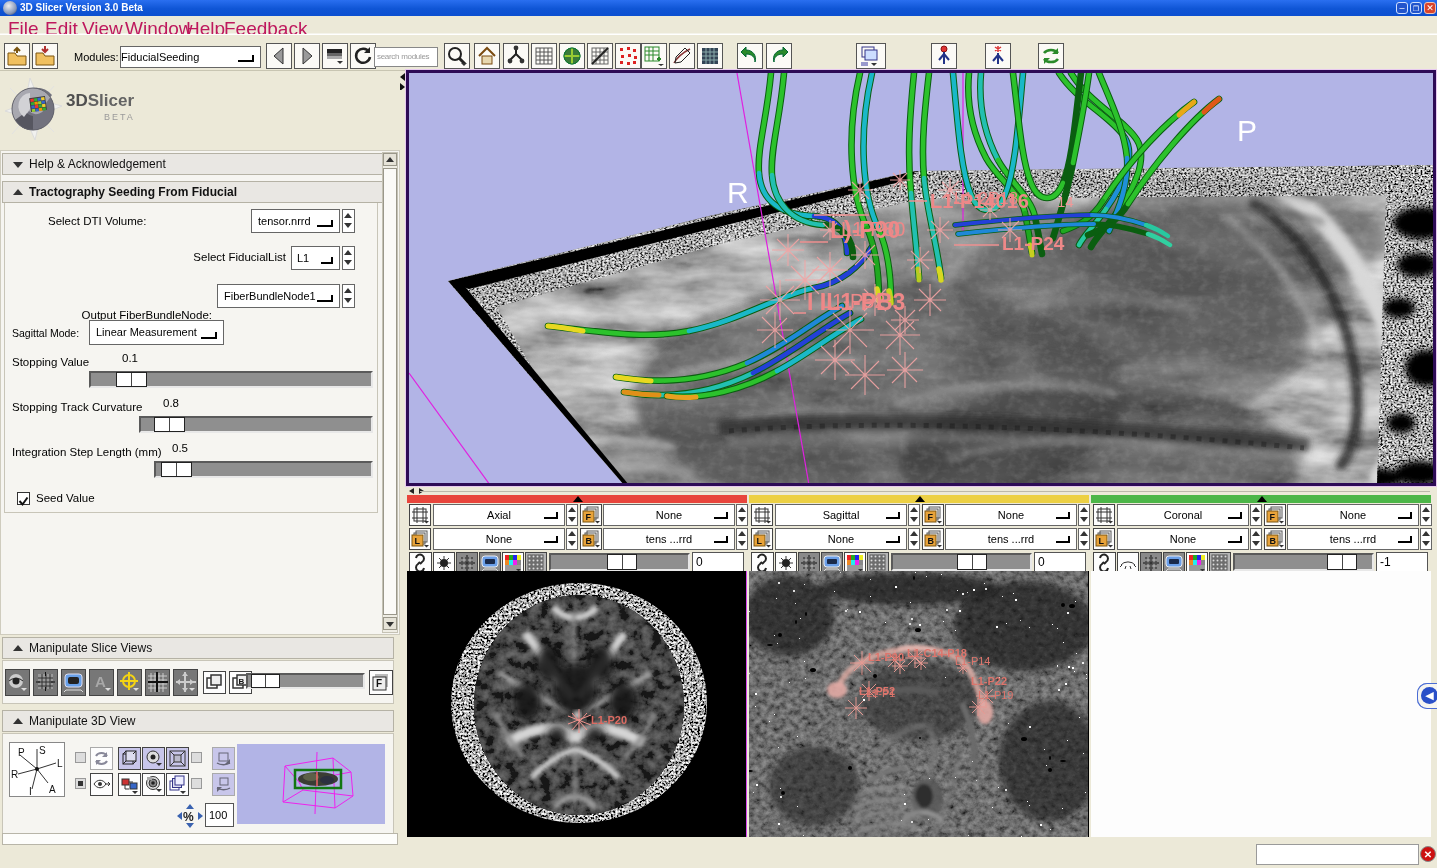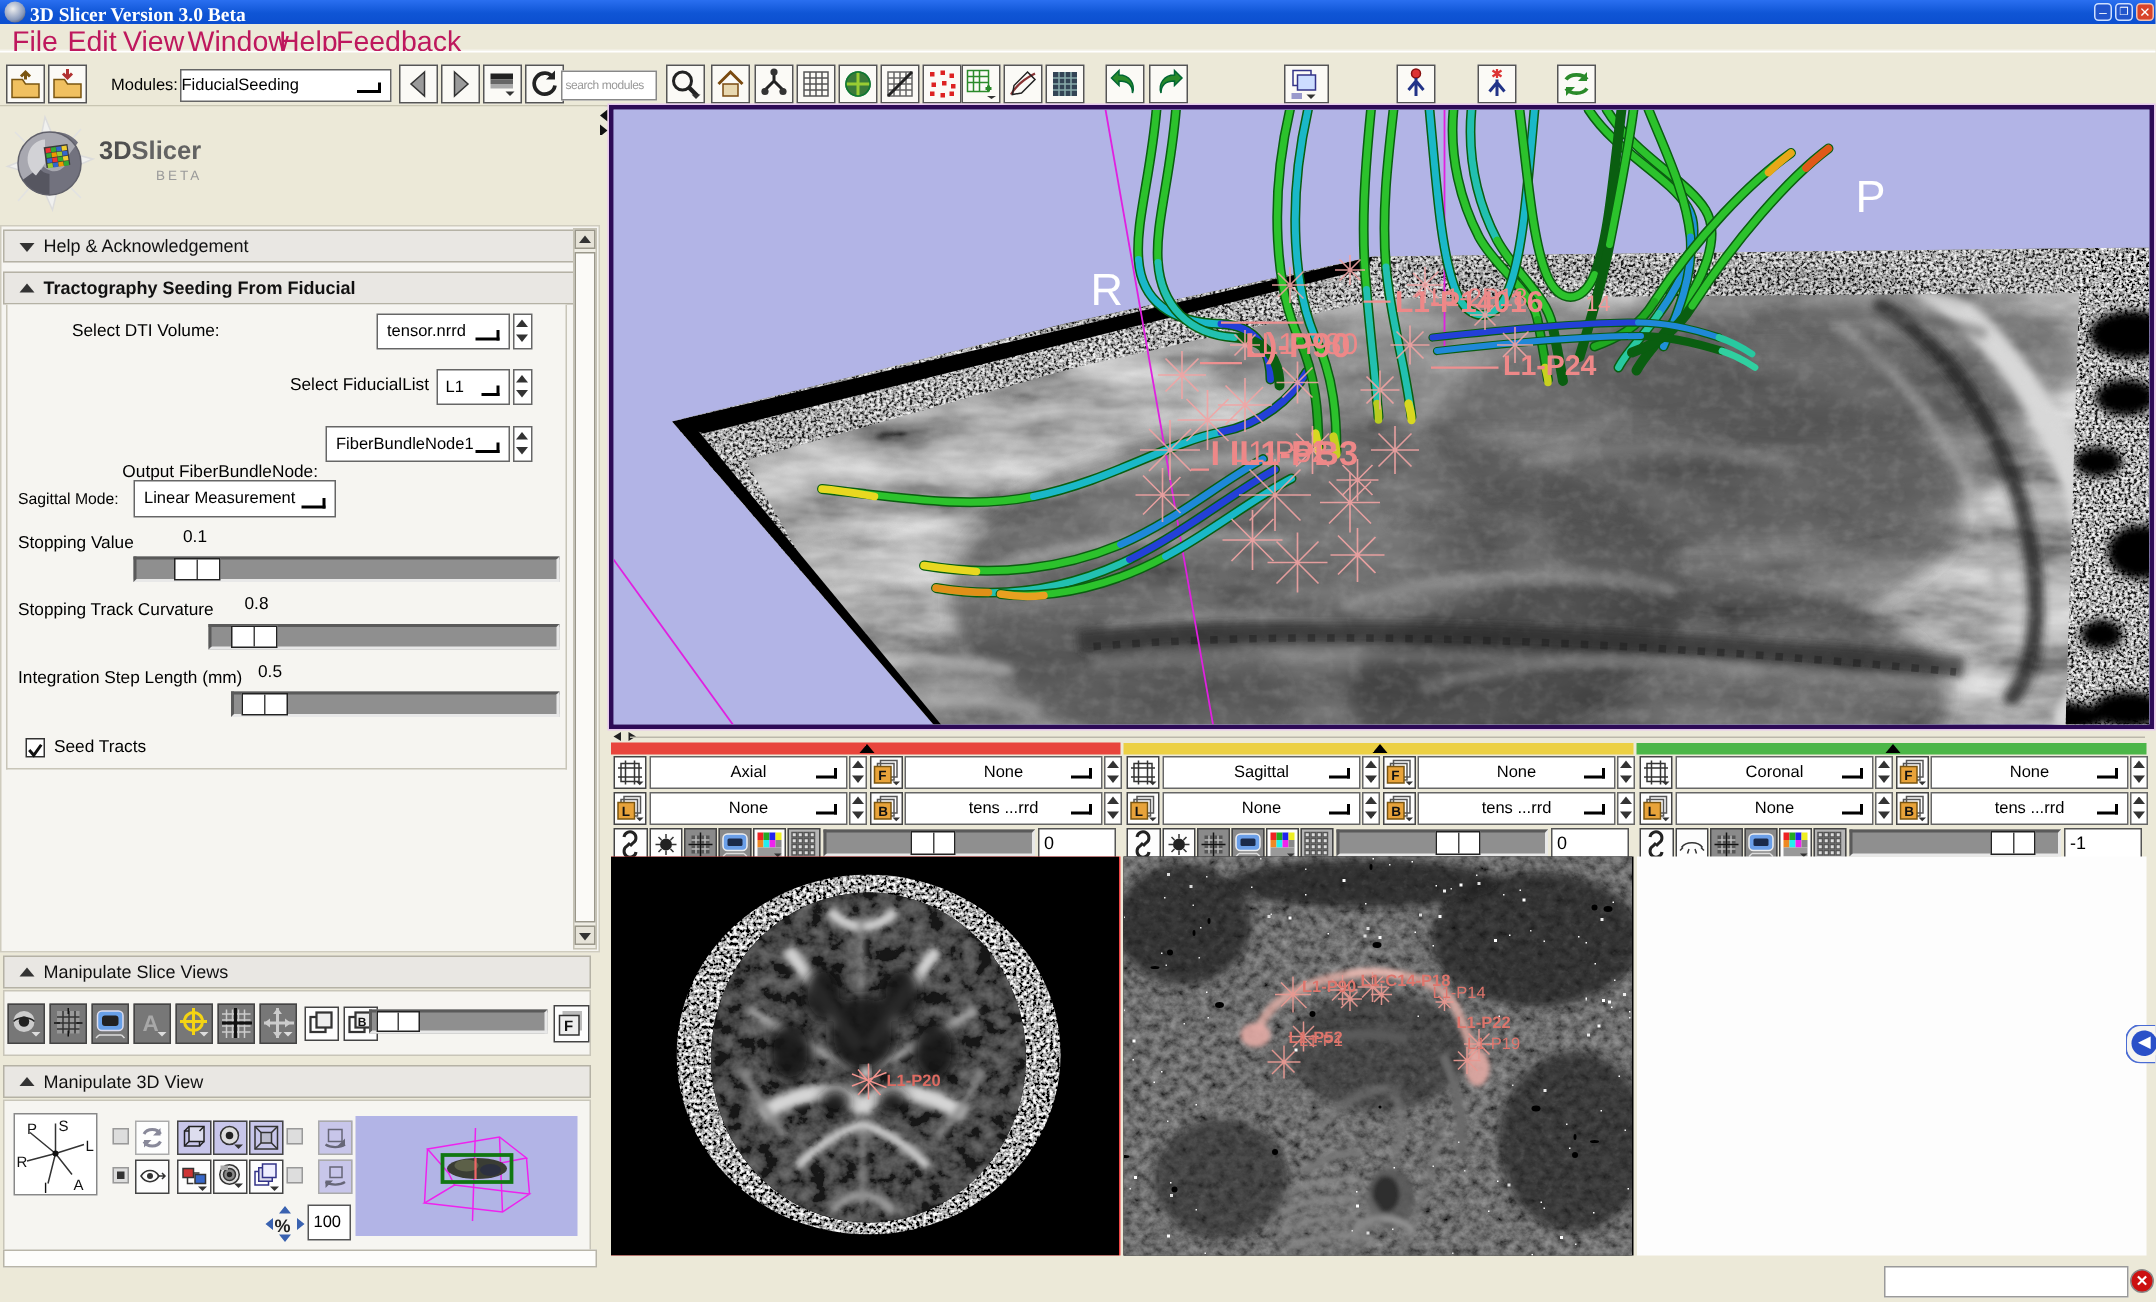--- a/index.html
+++ b/index.html
@@ -1,20 +1,20 @@
 <!DOCTYPE html>
 <html><head>
 <meta charset="utf-8">
 <style>
 html,body{margin:0;padding:0;width:1437px;height:868px;overflow:hidden;background:#ece9d8;
 font-family:"Liberation Sans",sans-serif;}
 *{box-sizing:border-box;}
 .abs{position:absolute;}
 #titlebar{left:0;top:0;width:1437px;height:16px;background:linear-gradient(180deg,#2a6ff0 0%,#0f55d5 55%,#0c4fd0 100%);}
-#titletext{left:20px;top:2px;color:#fff;font-size:13px;font-weight:bold;letter-spacing:0px;font-family:Liberation Serif, serif;}
+#titletext{left:20px;top:2px;color:#fff;font-size:10px;font-weight:bold;letter-spacing:0px;}
 #menubar{left:0;top:16px;width:1437px;height:18px;background:#ece9d8;border-bottom:1px solid #f5f4ec;}
 .menuitem{position:absolute;top:18px;font-size:19px;color:#be185d;}
 #toolbar{left:0;top:34px;width:1437px;height:37px;background:#ece9d8;border-top:1px solid #fff;border-bottom:1px solid #c8c5b2;}
 .tbtn{position:absolute;top:43px;width:26px;height:26px;background:#fbfaf6;border:1px solid #555;}
 #leftpanel{left:0;top:71px;width:403px;height:769px;background:#ece9d8;}
 #statusbar{left:0;top:846px;width:1437px;height:22px;background:#ece9d8;}
 #view3d{left:406px;top:70px;width:1030px;height:416px;background:#b2b4e6;border:3px solid #2d0b56;outline:1px solid #e7c9ef;}
 .slicepanel{position:absolute;top:495px;width:340px;height:343px;background:#ece9d8;}
 .colorbar{position:absolute;left:0;top:0;width:340px;height:8px;}
 .simg{position:absolute;left:0;top:76px;width:340px;height:266px;background:#000;}
@@ -255,21 +255,21 @@
 <div class="lbl" style="left:172px;top:442px;">0.5</div>
 <div class="slider" style="left:154px;top:461px;width:219px;">
       <span class="shandle" style="left:5px;">
         <span class="shline"></span>
       </span>
     </div>
 <div class="abs" style="left:17px;top:492px;width:13px;height:13px;background:#fff;border:1px solid #333;">
  <svg width="11" height="11">
         <path d="M1.5 5 L4.5 8.5 L9.5 1.5" stroke="#111" stroke-width="2" fill="none"></path>
       </svg></div>
-<div class="lbl" style="left:36px;top:492px;">Seed Tracts</div>
+<div class="lbl" style="left:36px;top:492px;">Seed Value</div>
 
 <div class="abs" style="left:382px;top:152px;width:16px;height:481px;background:#efede4;border:1px solid #c5c2b4;"></div>
 <div class="abs" style="left:383px;top:153px;width:14px;height:13px;background:#e6e3d8;border:1px solid #9a978a;">
       <span class="tri-up" style="left:2px;top:3px;border-left-width:4px;border-right-width:4px;border-bottom-width:5px;"></span>
     </div>
 <div class="abs" style="left:383px;top:168px;width:14px;height:447px;background:#fbfaf7;border:1px solid #9a978a;"></div>
 <div class="abs" style="left:383px;top:617px;width:14px;height:13px;background:#e6e3d8;border:1px solid #9a978a;">
       <span class="tri-dn" style="left:2px;top:4px;border-left-width:4px;border-right-width:4px;border-top-width:5px;"></span>
     </div>
 
@@ -774,21 +774,21 @@
             <rect x="10" y="14" width="3" height="3"></rect>
             <rect x="14" y="14" width="3" height="3"></rect>
           </g>
         </svg></div>
       <div class="slider" style="left:142px;top:58px;width:141px;height:18px;">
         <span class="shandle" style="left:56px;width:30px;height:16px;">
           <span class="shline" style="left:14px;height:14px;"></span>
         </span>
       </div>
       <div class="abs" style="left:285px;top:57px;width:52px;height:21px;background:#fff;border:1px solid #555;font-size:12px;line-height:19px;padding-left:3px;">0</div>
-      <div class="simg" id="img-axial" style="background:#ef4444;">
+      <div class="simg" id="img-axial" style="background:#d946ef;">
         <svg width="339" height="266" style="position:absolute;left:0;top:0;">
 <defs>
  <filter id="axring" x="0" y="0" width="100%" height="100%">
   <feTurbulence type="fractalNoise" baseFrequency="0.45" numOctaves="2" seed="11"></feTurbulence>
   <feColorMatrix type="matrix" values="2.8 0 0 0 -1  2.8 0 0 0 -1  2.8 0 0 0 -1  0 0 0 0 1"></feColorMatrix>
  </filter>
  <filter id="axinn" x="0" y="0" width="100%" height="100%">
   <feTurbulence type="fractalNoise" baseFrequency="0.09 0.1" numOctaves="4" seed="5"></feTurbulence>
   <feColorMatrix type="matrix" values="0.95 0 0 0 -0.33  0.95 0 0 0 -0.33  0.95 0 0 0 -0.33  0 0 0 0 1"></feColorMatrix>
  </filter>

